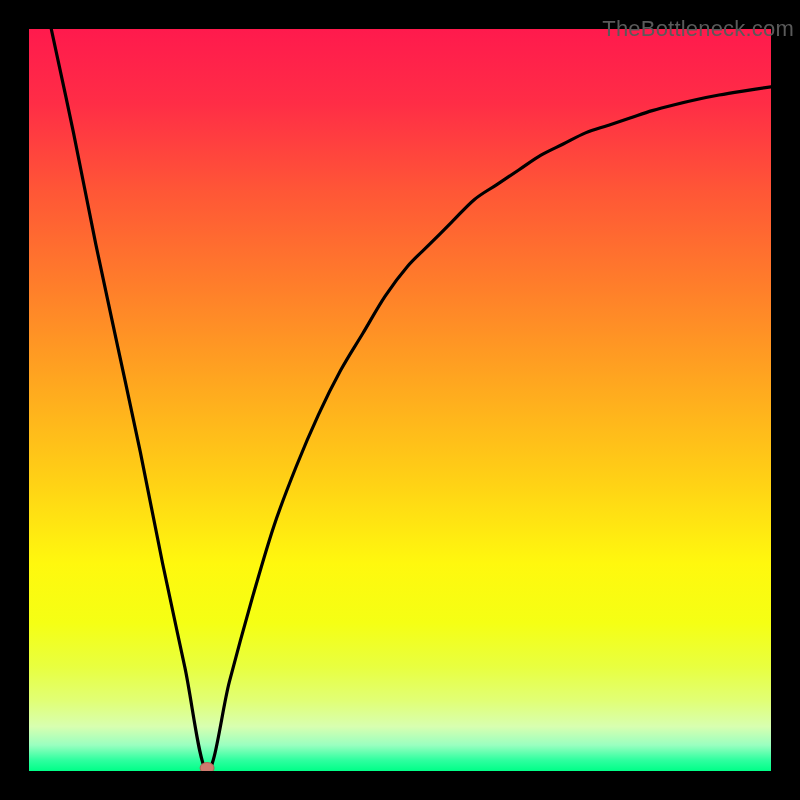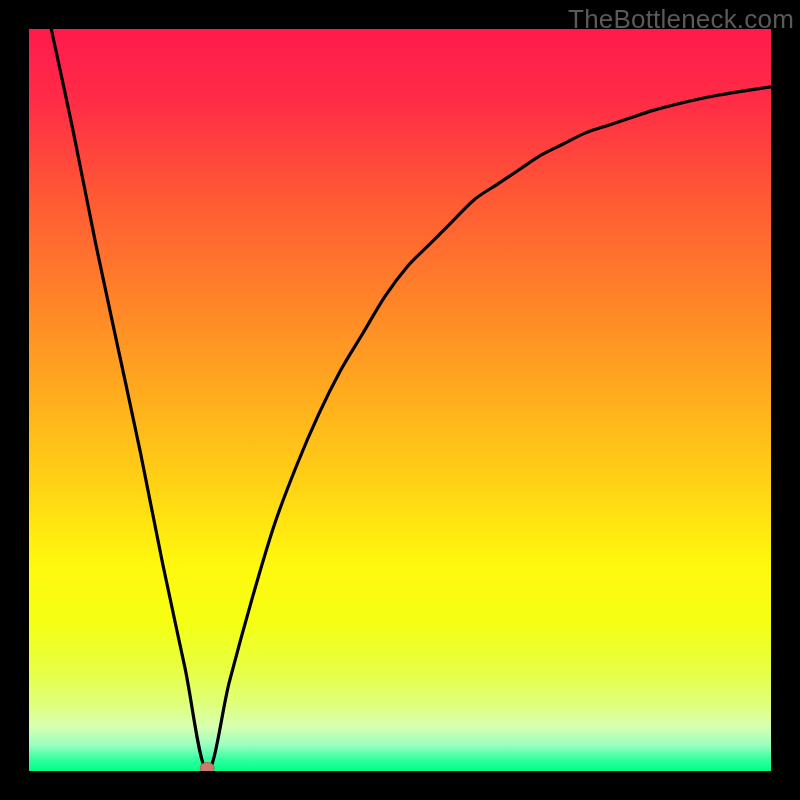--- a/index.html
+++ b/index.html
@@ -21,24 +21,24 @@
   }
   .plot {
     position: absolute;
     left: 0;
     top: 0;
     width: 742px;
     height: 742px;
   }
   .watermark {
     position: absolute;
-    top: 4px;
+    top: 16px;
     right: 6px;
     color: #5a5a5a;
-    font-size: 26px;
+    font-size: 22px;
     font-weight: 400;
     letter-spacing: 0.2px;
     user-select: none;
     font-family: Arial, Helvetica, sans-serif;
   }
   svg { display: block; }
 </style>
 </head>
 <body>
 

